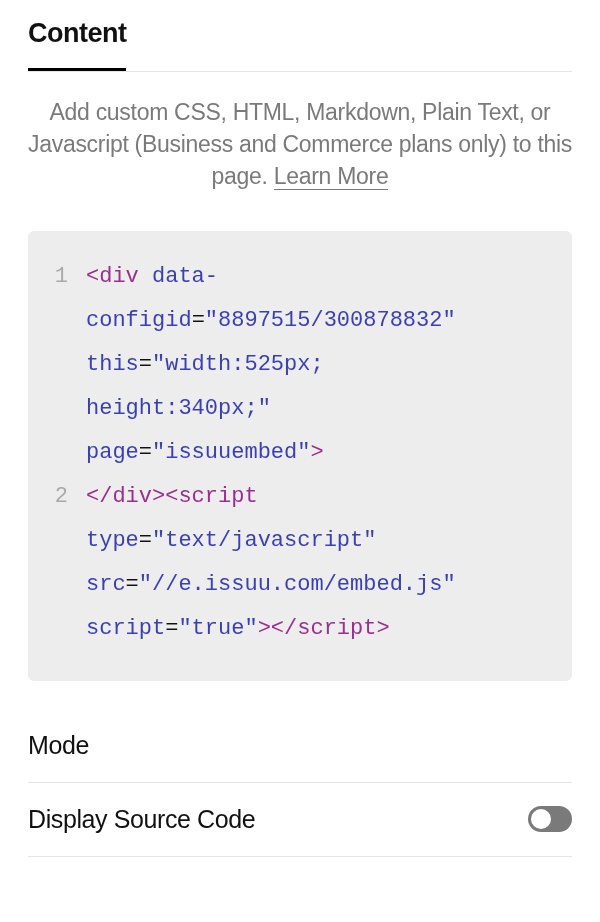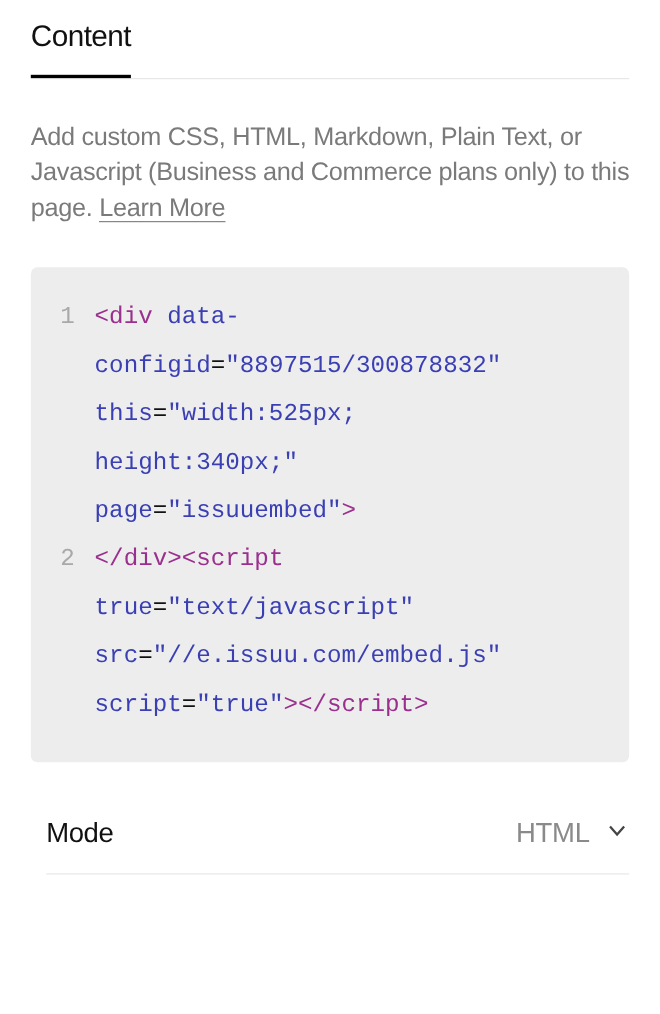--- a/index.html
+++ b/index.html
@@ -1,36 +1,36 @@
 <!DOCTYPE html>
 <html><head>
 <meta charset="utf-8">
 <style>
 * { box-sizing: border-box; margin: 0; padding: 0; }
 body { font-family: -apple-system, BlinkMacSystemFont, "Segoe UI", Helvetica, Arial, sans-serif; width:600px; height:922px; background:#fff; color:#111; }
 .panel { padding: 18px 28px 0 28px; }
 
 .tab-row { border-bottom: 1px solid #e5e5e5; display:flex; }
-.tab { font-size: 27px; font-weight:400; letter-spacing:-0.5px; padding: 0 0 19px 0; border-bottom: 3px solid #000; cursor:pointer; }
+.tab { font-size: 27px; font-weight:700; letter-spacing:-0.5px; padding: 0 0 19px 0; border-bottom: 3px solid #000; cursor:pointer; }
 
-.desc { margin-top: 36px; color:#7a7a7a; font-size:23px; line-height:1.4; letter-spacing:-0.3px; }
+.desc { margin-top: 24px; color:#7a7a7a; font-size:23px; line-height:1.4; letter-spacing:-0.3px;text-align:center; }
 .learn-link { color:#7a7a7a; border-bottom:1px solid #7a7a7a; cursor:pointer; }
 
 .code-block { margin-top:38px; background:#ededed; border-radius:6px; padding:24px 14px 30px 14px; font-family: "SFMono-Regular", Consolas, "Liberation Mono", Menlo, monospace; font-size:22px; line-height:2.0; }
 .code-line { display:flex; }
 .gutter { width:44px; flex:0 0 44px; color:#a9a9a9; text-align:right; padding-right:18px; }
 .code-content { flex:1; white-space:pre-wrap; word-break:break-all; color:#111; }
 .tok-bracket { color:#9a2f8e; }
 .tok-tag { color:#9a2f8e; }
 .tok-attr { color:#3a3fb4; }
 .tok-eq { color:#111; }
 .tok-str { color:#3a3fb4; }
 .continuation .code-content { padding-left:0; }
 
-.setting-row { display:flex; align-items:center; justify-content:space-between; padding: 22px 0; border-bottom:1px solid #e5e5e5; margin-top:0;margin-left:14px; }
+.setting-row { display:flex; align-items:center; justify-content:space-between; padding: 22px 0; border-bottom:1px solid #e5e5e5; margin-top:0; }
 .setting-row:first-of-type { margin-top:28px; border-top:1px solid #e5e5e5; }
 .setting-label { font-size:25px; color:#111; letter-spacing:-0.4px; }
 .select-display { display:flex; align-items:center; gap:14px; cursor:pointer; }
 .select-value { font-size:25px; color:#8a8a8a; letter-spacing:-0.3px; }
 .chevron { display:inline-block; }
 .chevron svg { width:22px; height:22px; stroke:#444; stroke-width:2.2; fill:none; }
 
 .toggle { width:44px; height:26px; background:#7a7a7a; border-radius:13px; position:relative; cursor:pointer; }
 .toggle-knob { position:absolute; top:3px; left:3px; width:20px; height:20px; background:#fff; border-radius:50%; }
 </style>
@@ -68,38 +68,36 @@
       <div class="gutter"></div>
       <div class="code-content"><span class="tok-attr">page</span><span class="tok-eq">=</span><span class="tok-str">"issuuembed"</span><span class="tok-bracket">&gt;</span></div>
     </div>
 
     <div class="code-line">
       <div class="gutter">2</div>
       <div class="code-content"><span class="tok-bracket">&lt;/</span><span class="tok-tag">div</span><span class="tok-bracket">&gt;</span><span class="tok-bracket">&lt;</span><span class="tok-tag">script</span><span> </span></div>
     </div>
     <div class="code-line continuation">
       <div class="gutter"></div>
-      <div class="code-content"><span class="tok-attr">true</span><span class="tok-eq">=</span><span class="tok-str">"text/javascript"</span><span> </span></div>
+      <div class="code-content"><span class="tok-attr">type</span><span class="tok-eq">=</span><span class="tok-str">"text/javascript"</span><span> </span></div>
     </div>
     <div class="code-line continuation">
       <div class="gutter"></div>
       <div class="code-content"><span class="tok-attr">src</span><span class="tok-eq">=</span><span class="tok-str">"//e.issuu.com/embed.js"</span><span> </span></div>
     </div>
     <div class="code-line continuation">
       <div class="gutter"></div>
       <div class="code-content"><span class="tok-attr">script</span><span class="tok-eq">=</span><span class="tok-str">"true"</span><span class="tok-bracket">&gt;</span><span class="tok-bracket">&lt;/</span><span class="tok-tag">script</span><span class="tok-bracket">&gt;</span></div>
     </div>
   </div>
 
   <div class="setting-row" style="margin-top:28px; border-top:none;">
     <div class="setting-label">Mode</div>
-    <div class="select-display">
-      <span class="select-value">HTML</span>
-      <span class="chevron">
-        <svg viewBox="0 0 24 24">
-            <polyline points="5 8 12 16 19 8"></polyline>
-          </svg>
-      </span>
+  </div>
+
+  <div class="setting-row">
+    <div class="setting-label">Display Source Code</div>
+    <div class="toggle">
+      <div class="toggle-knob"></div>
     </div>
   </div>
-
 
 </div>
 
 </body></html>

